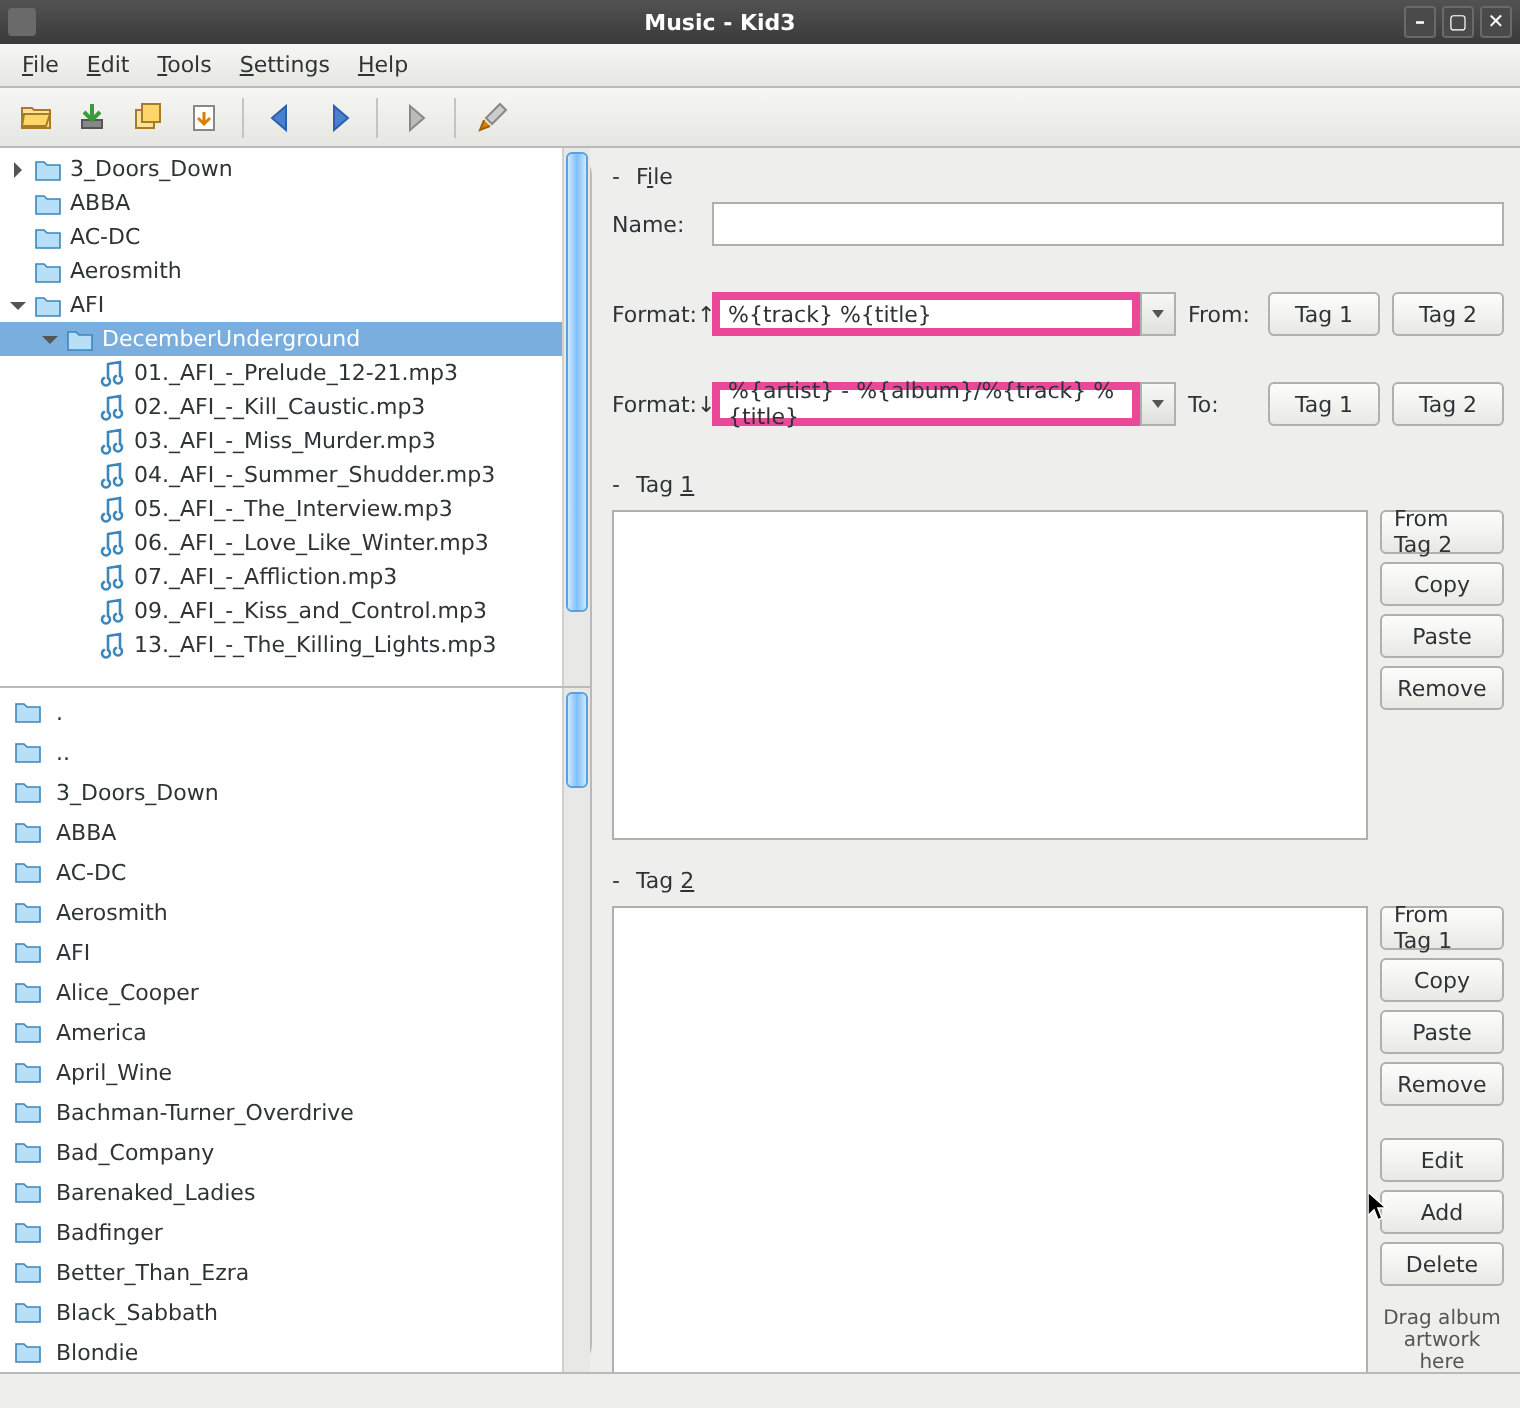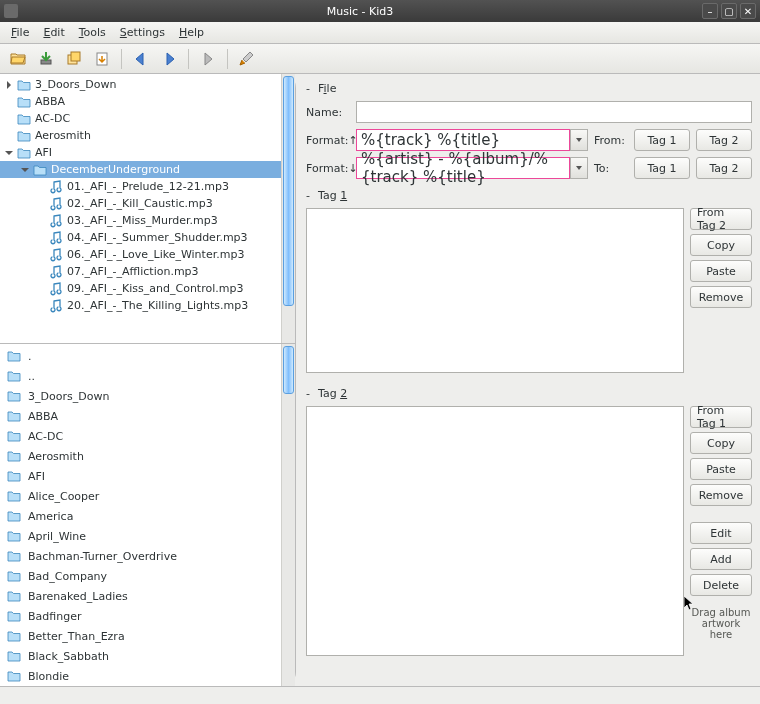--- a/index.html
+++ b/index.html
@@ -10,21 +10,21 @@
   color: #2e3436;
   width: 760px;
   height: 704px;
   overflow: hidden;
   user-select: none;
 }
 .titlebar {
   height: 22px;
   background: linear-gradient(to bottom, #525252, #3a3a3a);
   color: #fff;
-  font-weight: normal;
+  font-weight: bold;
   display: flex;
   align-items: center;
   padding: 0 4px;
   position: relative;
 }
 .titlebar .title { flex: 1; text-align: center; }
 .titlebar .controls { display: flex; gap: 3px; }
 .titlebar .ctrl {
   width: 16px; height: 16px;
   background: #4a4a4a;
@@ -152,45 +152,45 @@
   display: flex;
   align-items: center;
   gap: 6px;
   margin-bottom: 6px;
 }
 .section-header .lbl .u { text-decoration: underline; }
 .form-row {
   display: flex;
   align-items: center;
   gap: 6px;
-  margin-bottom: 6px;
+  margin-bottom: 23px;
 }
 .form-row .flabel { width: 44px; }
 .text-input {
   flex: 1;
   height: 22px;
   border: 1px solid #b0b0ac;
   background: #fff;
   padding: 0 4px;
   font-size: 11px;
 }
 .combo {
   flex: 1;
   height: 22px;
   display: flex;
   align-items: center;
 }
 .combo .combo-text {
   flex: 1;
   height: 22px;
-  border: 1px solid #ec4899;
+  border: 4px solid #ec4899;
   background: #fff;
   padding: 0 4px;
   display: flex; align-items: center;
-  font-size: 15px;
+  font-size: 11px;
 }
 .combo .combo-btn {
   width: 18px; height: 22px;
   border: 1px solid #b0b0ac;
   border-left: 1px solid #b0b0ac;
   background: linear-gradient(to bottom, #f8f8f6, #e0e0dc);
   display: flex; align-items: center; justify-content: center;
 }
 .combo .combo-btn .caret {
   width: 0; height: 0;
@@ -451,20 +451,30 @@
             <span>04._AFI_-_Summer_Shudder.mp3</span>
           </div>
           <div class="row">
             <span class="pad" style="width:32px"></span>
             <span class="expander"></span>
             <span class="audio-icon">
               <svg viewBox="0 0 14 14">
                 <use href="#audio-svg"></use>
               </svg>
             </span>
+            <span>05._AFI_-_The_Interview.mp3</span>
+          </div>
+          <div class="row">
+            <span class="pad" style="width:32px"></span>
+            <span class="expander"></span>
+            <span class="audio-icon">
+              <svg viewBox="0 0 14 14">
+                <use href="#audio-svg"></use>
+              </svg>
+            </span>
             <span>06._AFI_-_Love_Like_Winter.mp3</span>
           </div>
           <div class="row">
             <span class="pad" style="width:32px"></span>
             <span class="expander"></span>
             <span class="audio-icon">
               <svg viewBox="0 0 14 14">
                 <use href="#audio-svg"></use>
               </svg>
             </span>
@@ -481,21 +491,21 @@
             <span>09._AFI_-_Kiss_and_Control.mp3</span>
           </div>
           <div class="row">
             <span class="pad" style="width:32px"></span>
             <span class="expander"></span>
             <span class="audio-icon">
               <svg viewBox="0 0 14 14">
                 <use href="#audio-svg"></use>
               </svg>
             </span>
-            <span>20._AFI_-_The_Killing_Lights.mp3</span>
+            <span>13._AFI_-_The_Killing_Lights.mp3</span>
           </div>
         </div>
       <div class="scrollbar">
           <div class="thumb" style="top:2px;height:230px"></div>
         </div>
     </div>
     <div class="panel list-panel">
       <div class="panel-inner" id="list-inner">
           <div class="list-row">
             <span class="folder-icon">

